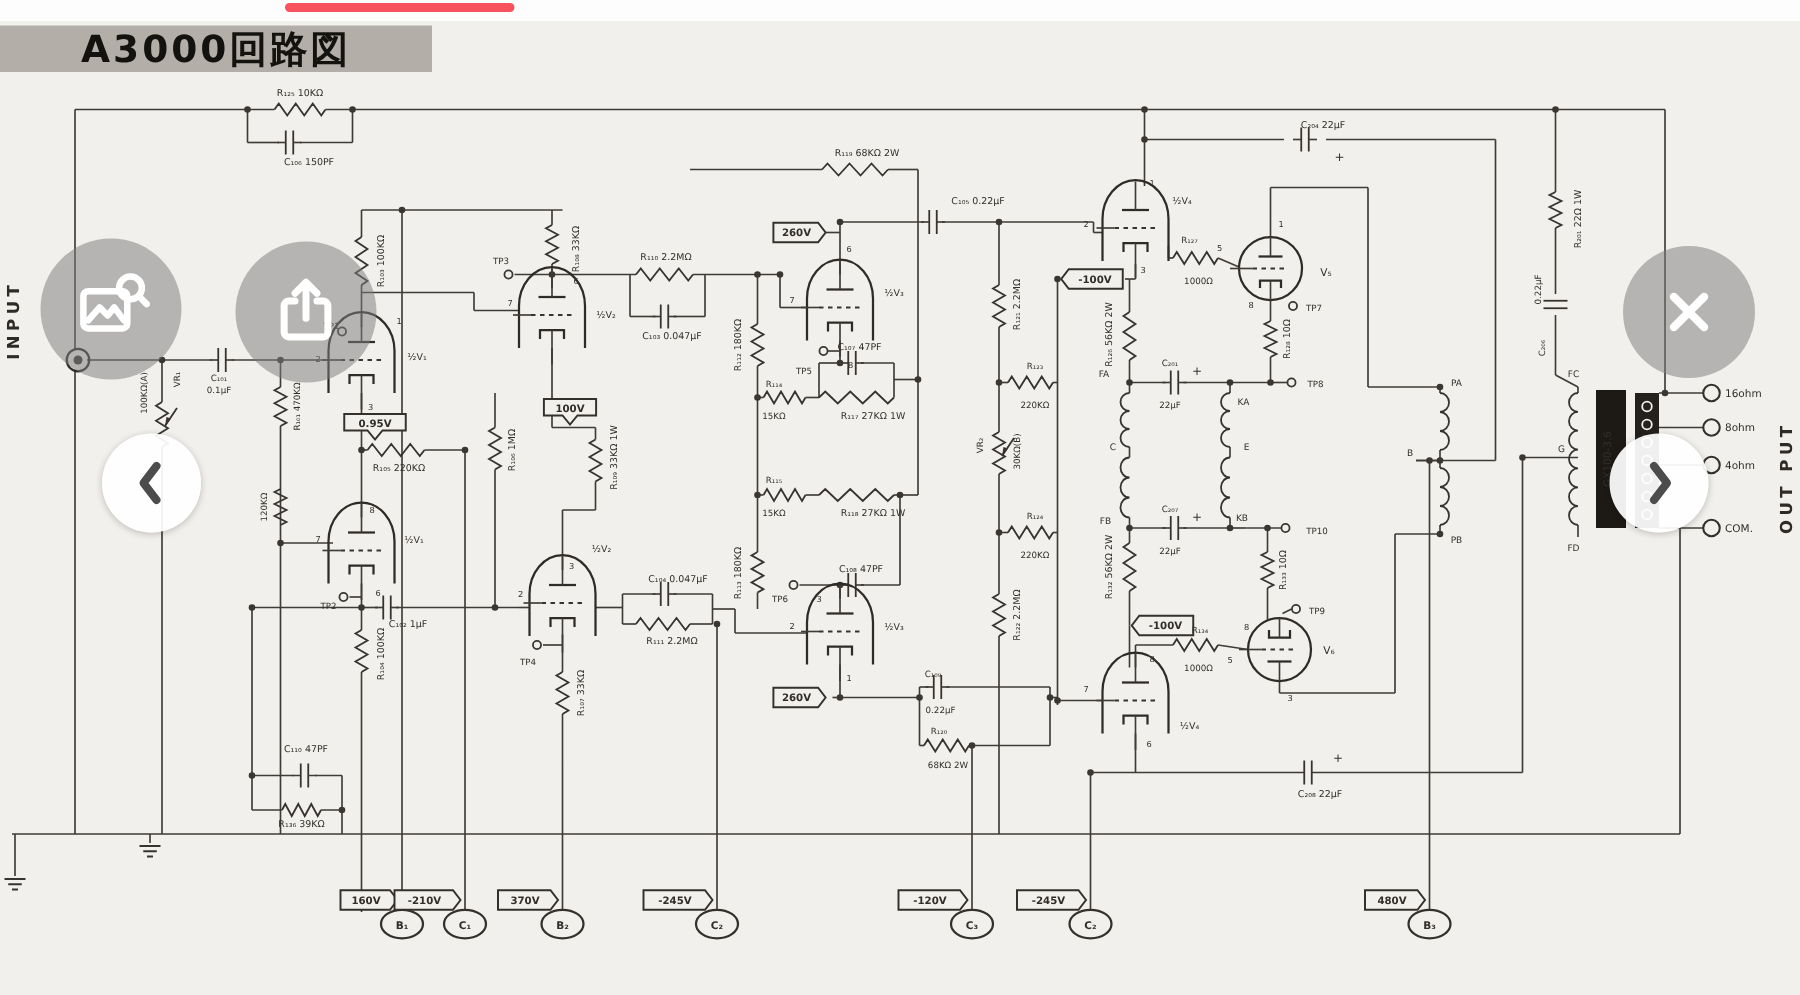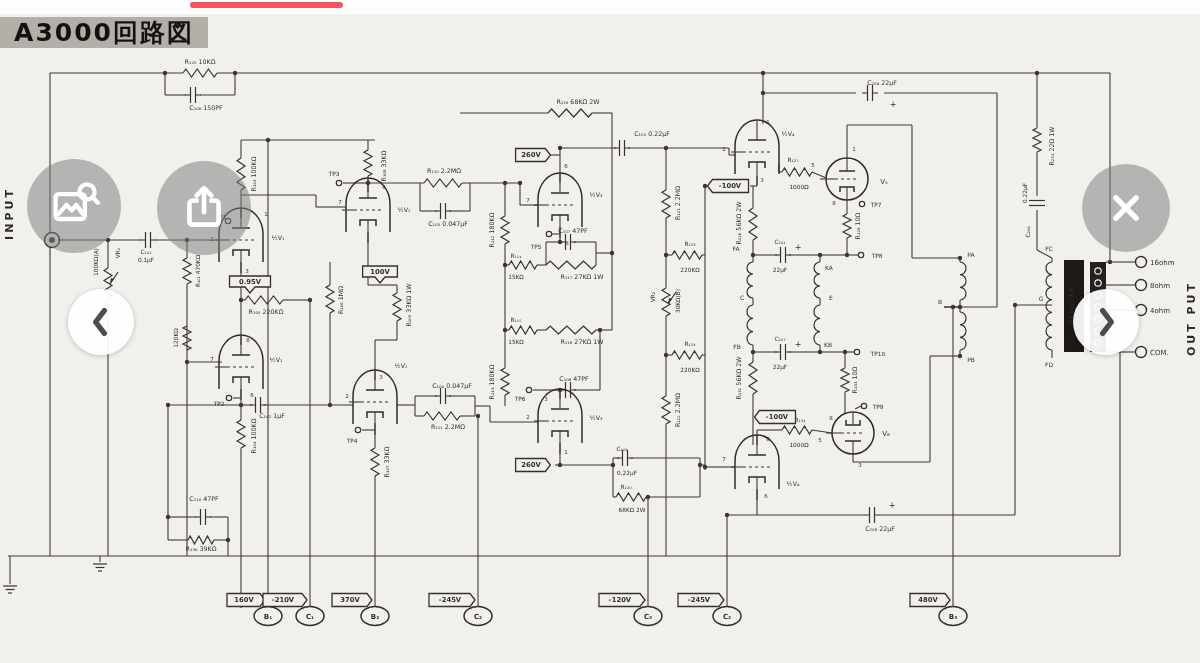--- a/index.html
+++ b/index.html
@@ -1,19 +1,19 @@
 <!DOCTYPE html>
 <html><head>
 <meta charset="utf-8">
 <style>
   html,body{margin:0;padding:0;background:#f2f0ec;width:1200px;height:663px;overflow:hidden}
   .stage{position:absolute;inset:0;width:1200px;height:663px;font-family:"DejaVu Sans",sans-serif}
   .topstrip{position:absolute;left:0;top:0;width:1200px;height:14px;background:#fdfdfd}
   .progress{position:absolute;left:190px;top:2px;width:153px;height:6px;border-radius:3px}
-  .title-box{position:absolute;left:0;top:17px;width:208px;height:31px;background:#b3afa8;color:#14120f;
+  .title-box{position:absolute;left:0;top:17px;width:288px;height:31px;background:#b3afa8;color:#14120f;
     font-size:25px;font-weight:bold;letter-spacing:2px;line-height:31px;text-align:center;
     font-family:"DejaVu Sans",sans-serif}
   .vlabel{position:absolute;color:#2e2b27;font-weight:bold;font-size:11px;letter-spacing:3px;
     transform:rotate(-90deg);transform-origin:center;white-space:nowrap}
   #in-label{left:-26px;top:207px;width:70px;text-align:center}
   #out-label{left:1153px;top:312px;width:76px;text-align:center}
   .ov-btn{position:absolute;border-radius:50%;border:none;display:flex;align-items:center;justify-content:center;cursor:pointer;padding:0}
   .gray{background:rgba(125,125,125,.52)}
   .white{background:rgba(255,255,255,.93);box-shadow:0 1px 5px rgba(0,0,0,.22)}
   .ov-btn svg{display:block}

